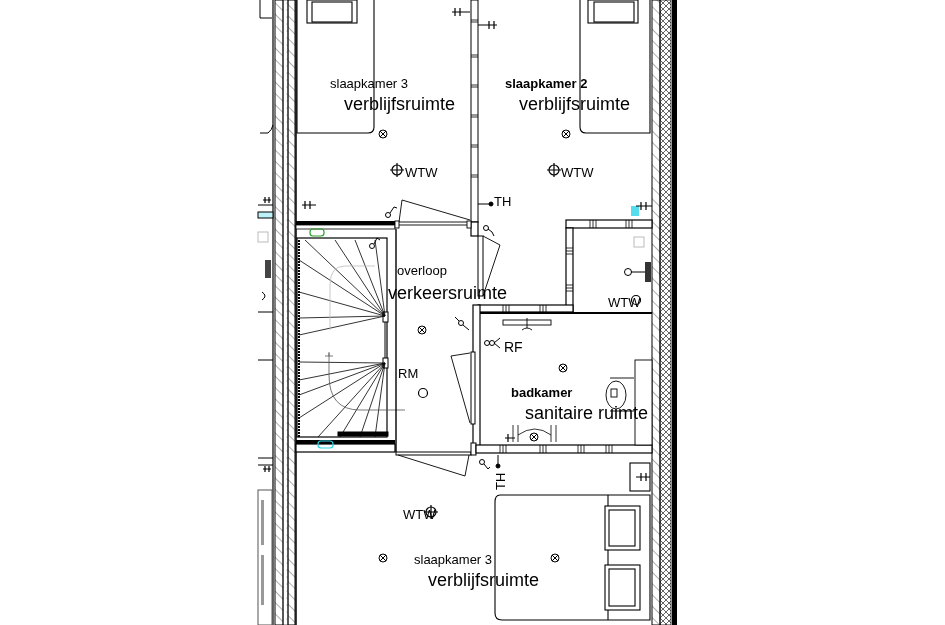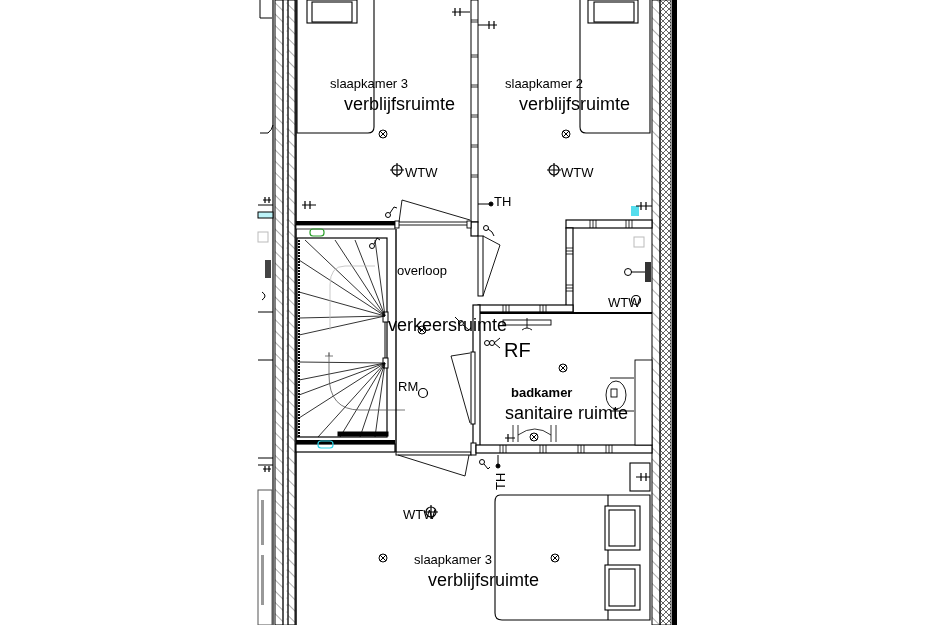--- a/index.html
+++ b/index.html
@@ -3,21 +3,21 @@
   <meta charset="utf-8">
   <style>
     html, body { margin: 0; padding: 0; background: #ffffff; }
     body { width: 945px; height: 625px; overflow: hidden; position: relative; font-family: "Liberation Sans", sans-serif; }
     #plan { position: absolute; left: 0; top: 0; width: 945px; height: 625px; }
     .lbl { position: absolute; color: #000; white-space: nowrap; line-height: 1; }
     .room-name { font-size: 13px; }
     .room-type { font-size: 18px; }
     .sym { font-size: 13px; }
     .th { font-size: 13px; }
-    .rf { font-size: 20px; }
+    .rf { font-size: 14px; }
   </style>
 </head>
 <body>
 
 <svg id="plan" viewBox="0 0 945 625" xmlns="http://www.w3.org/2000/svg">
   <defs>
     <pattern id="diag" width="8" height="8" patternUnits="userSpaceOnUse" patternTransform="rotate(-45)">
       <line x1="0" y1="0" x2="0" y2="8" stroke="#333" stroke-width="0.8"></line>
     </pattern>
     <pattern id="cross" width="6" height="6" patternUnits="userSpaceOnUse">
@@ -326,32 +326,32 @@
   <g stroke="#000" fill="none" stroke-width="1">
     <circle cx="487" cy="343" r="2.5"></circle>
     <circle cx="492" cy="343" r="2.5"></circle>
     <path d="M494 343 L500 338 M494 343 L500 348"></path>
   </g>
 </svg>
 
 <div class="lbl room-name" style="left:330px; top:77px;">slaapkamer 3</div>
 <div class="lbl room-type" style="left:344px; top:95px;">verblijfsruimte</div>
 
-<div class="lbl room-name" style="left:505px; top:77px;">slaapkamer 2</div>
+<div class="lbl room-name" style="left:505px; top:77px;font-weight:bold;">slaapkamer 2</div>
 <div class="lbl room-type" style="left:519px; top:95px;">verblijfsruimte</div>
 
 <div class="lbl room-name" style="left:397px; top:264px;">overloop</div>
-<div class="lbl room-type" style="left:388px; top:284px;margin-top:32px;">verkeersruimte</div>
+<div class="lbl room-type" style="left:388px; top:284px;">verkeersruimte</div>
 
 <div class="lbl room-name" style="left:511px; top:386px;font-weight:bold;">badkamer</div>
-<div class="lbl room-type" style="left:505px; top:404px;text-align:center;">sanitaire ruimte</div>
+<div class="lbl room-type" style="left:525px; top:404px;text-align:center;">sanitaire ruimte</div>
 
 <div class="lbl room-name" style="left:414px; top:553px;">slaapkamer 3</div>
 <div class="lbl room-type" style="left:428px; top:571px;">verblijfsruimte</div>
 
 <div class="lbl sym" style="left:405px; top:166px;">WTW</div>
 <div class="lbl sym" style="left:561px; top:166px;">WTW</div>
 <div class="lbl sym" style="left:403px; top:508px;">WTW</div>
 <div class="lbl sym" style="left:608px; top:296px;">WTW</div>
-<div class="lbl sym" style="left:398px; top:380px;">RM</div>
+<div class="lbl sym" style="left:398px; top:367px;">RM</div>
 <div class="lbl th" style="left:494px; top:195px;">TH</div>
 <div class="lbl th" style="left:494px; top:476px; transform: rotate(-90deg); transform-origin: left top; top:490px;">TH</div>
 <div class="lbl rf" style="left:504px; top:340px;">RF</div>
 
 </body></html>

